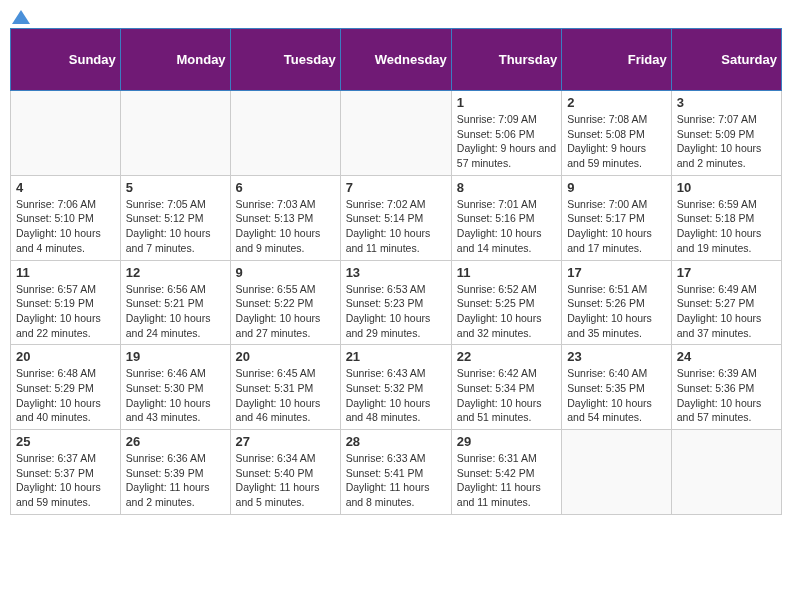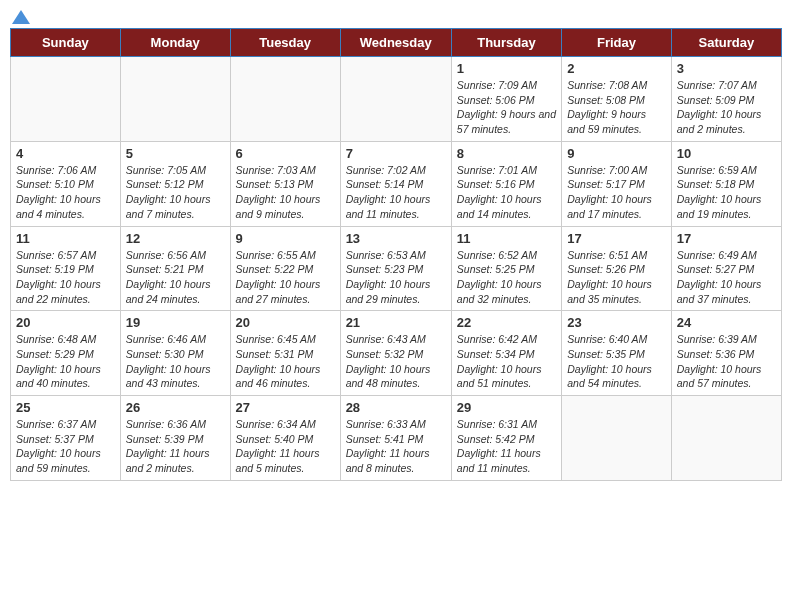--- a/index.html
+++ b/index.html
@@ -27,24 +27,24 @@
     .location-title {
       font-size: 16px;
       color: #555;
     }
     .calendar {
       width: 100%;
       border-collapse: collapse;
       font-size: 11px;
     }
     .calendar th {
-      background-color: #7f1d1d;
+      background-color: #701a75;
       color: #fff;
-      padding: 6px 4px;
-      text-align: center;
+      padding: 23px 4px;
+      text-align: right;
       font-size: 13px;
       border: 1px solid #3a7fc1;
     }
     .calendar td {
       border: 1px solid #ccc;
       padding: 4px 5px;
       vertical-align: top;
       width: 113px;
       min-height: 80px;
       background: #fff;
@@ -56,21 +56,20 @@
       font-size: 13px;
       font-weight: bold;
       color: #333;
       display: block;
       margin-bottom: 2px;
     }
     .day-info {
       color: #333;
       font-size: 10.5px;
       line-height: 1.4;
-      font-style: italic;
     }
     .logo-wrapper {
       display: flex;
       flex-direction: column;
     }
     .general-line {
       display: flex;
       align-items: center;
     }
   </style>

